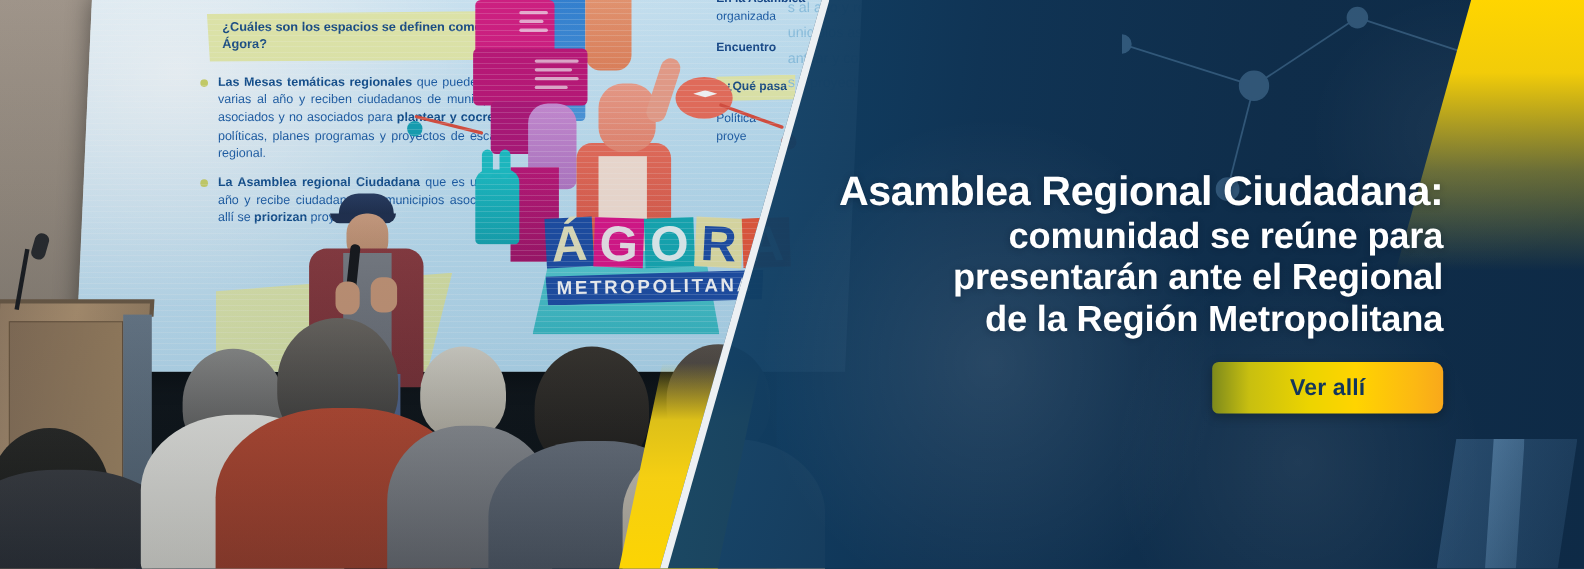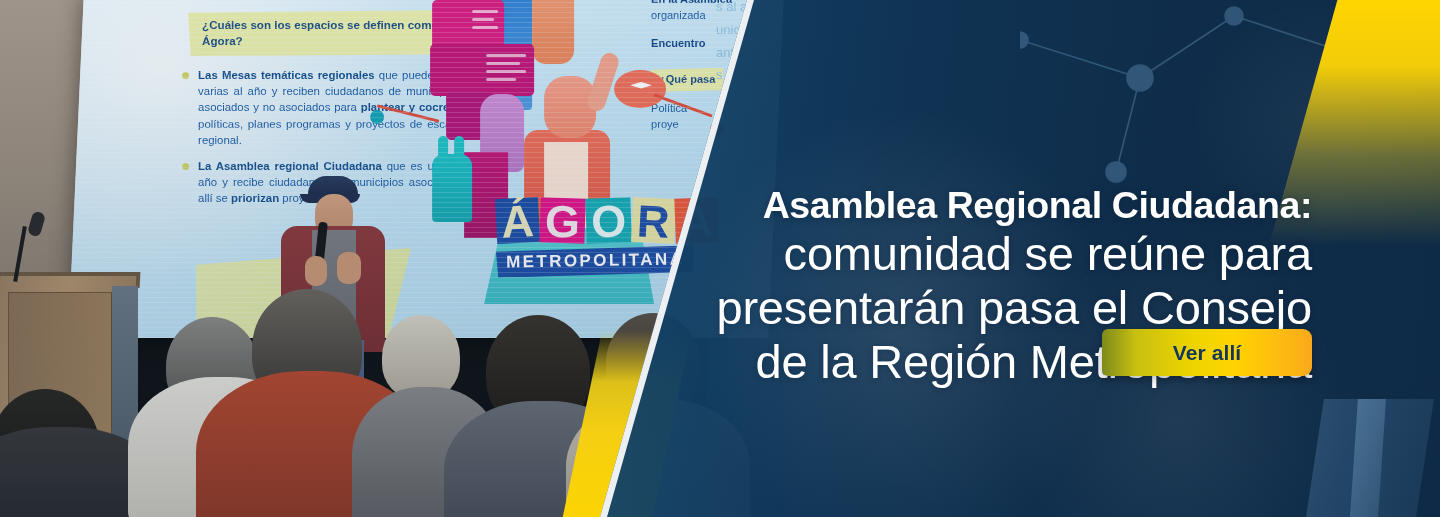--- a/index.html
+++ b/index.html
@@ -335,29 +335,29 @@
   }
   .accent-br2{
     position:absolute; right:54px; bottom:0; width:36px; height:118px;
     background:linear-gradient(110deg,rgba(150,200,240,.34),rgba(150,200,240,.14));
     clip-path:polygon(22% 0%,100% 0%,78% 100%,0% 100%);
   }
 
   
   .copy{
     position:absolute; right:128px; top:152px;
-    width:700px; text-align:right; color:#fff;margin-top:32px;
+    width:700px; text-align:right; color:#fff;
   }
   .headline-strong{
     font-size:37.5px; font-weight:bold; line-height:1.12;
     letter-spacing:-.4px; margin-bottom:1px;
     text-shadow:0 1px 6px rgba(0,20,40,.35);
   }
   .headline-light{
-    font-size:47px; font-weight:400; line-height:1.15;
+    font-size:33px; font-weight:700; line-height:1.15;
     letter-spacing:-.2px;
     text-shadow:0 1px 6px rgba(0,20,40,.30);
   }
   .headline-light div{ white-space:nowrap; }
 
   .cta{
     position:absolute; right:128px; top:329px;
     display:block; width:210px; height:47px;
     border:0; cursor:pointer;
     background:linear-gradient(90deg,#7d8a1c 0%,#c8bf10 16%,#ecd400 42%,#ffd400 62%,#fcb813 88%,#f9a81b 100%);
@@ -534,20 +534,20 @@
   </svg>
 
   <div class="corner-yellow"></div>
   <div class="accent-br"></div>
   <div class="accent-br2"></div>
 
   <div class="copy">
     <div class="headline-strong">Asamblea Regional Ciudadana:</div>
     <div class="headline-light">
       <div>comunidad se reúne para</div>
-      <div>presentarán pasa el Consejo</div>
+      <div>presentarán ante el Regional</div>
       <div>de la Región Metropolitana</div>
     </div>
   </div>
 
   <button class="cta">Ver allí</button>
 
 </div>
 
 </body></html>

